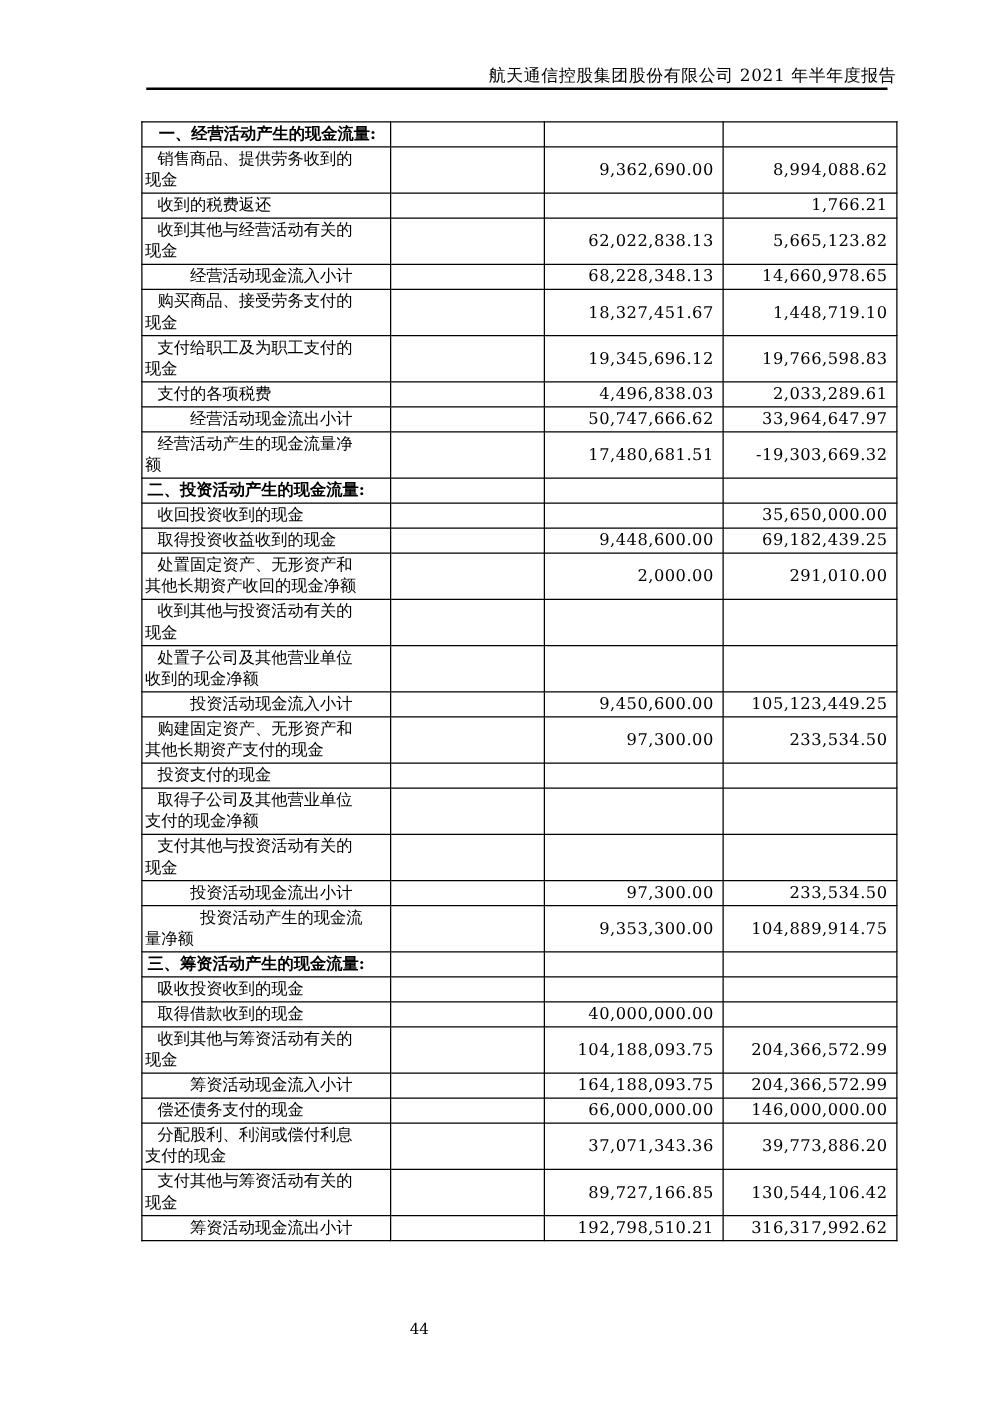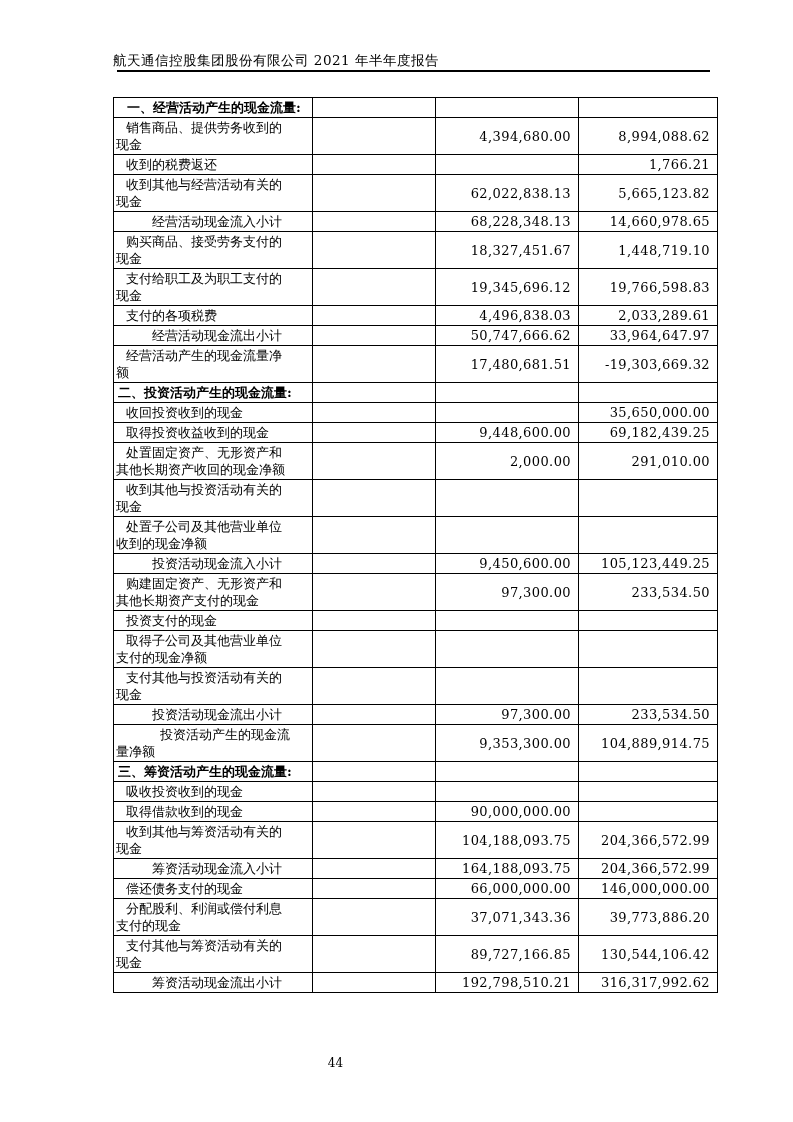--- a/index.html
+++ b/index.html
@@ -6,21 +6,21 @@
   html, body { width: 793px; height: 1122px; }
   body {
     position: relative;
     background: #ffffff;
     color: #000000;
     font-family: "DejaVu Serif", "Liberation Serif", serif;
   }
   .page-header {
     position: absolute;
     top: 52px; left: 113px; width: 604px;
-    text-align: left;
+    text-align: right;
     font-size: 13.5px;
     letter-spacing: 0.5px;
     white-space: nowrap;
   }
   .header-rule {
     position: absolute;
     top: 70px; left: 117px; width: 593px; height: 2px;
     background: #000000;
   }
   table.cashflow-table {
@@ -76,21 +76,21 @@
   <tbody id="table-body">
       <tr class="row-section">
     <td class="label-cell indent-0" style="font-weight: bold; text-align: center;">一、经营活动产生的现金流量:</td>
     <td class="note-cell"></td>
     <td class="num-cell"></td>
     <td class="num-cell"></td>
   </tr>
       <tr>
     <td class="label-cell indent-1">销售商品、提供劳务收到的现金</td>
     <td class="note-cell"></td>
-    <td class="num-cell">4,394,680.00</td>
+    <td class="num-cell">9,362,690.00</td>
     <td class="num-cell">8,994,088.62</td>
   </tr>
       <tr>
     <td class="label-cell indent-1">收到的税费返还</td>
     <td class="note-cell"></td>
     <td class="num-cell"></td>
     <td class="num-cell">1,766.21</td>
   </tr>
       <tr>
     <td class="label-cell indent-1">收到其他与经营活动有关的现金</td>
@@ -220,21 +220,21 @@
   </tr>
       <tr>
     <td class="label-cell indent-1">吸收投资收到的现金</td>
     <td class="note-cell"></td>
     <td class="num-cell"></td>
     <td class="num-cell"></td>
   </tr>
       <tr>
     <td class="label-cell indent-1">取得借款收到的现金</td>
     <td class="note-cell"></td>
-    <td class="num-cell">90,000,000.00</td>
+    <td class="num-cell">40,000,000.00</td>
     <td class="num-cell"></td>
   </tr>
       <tr>
     <td class="label-cell indent-1">收到其他与筹资活动有关的现金</td>
     <td class="note-cell"></td>
     <td class="num-cell">104,188,093.75</td>
     <td class="num-cell">204,366,572.99</td>
   </tr>
       <tr>
     <td class="label-cell indent-2">筹资活动现金流入小计</td>

